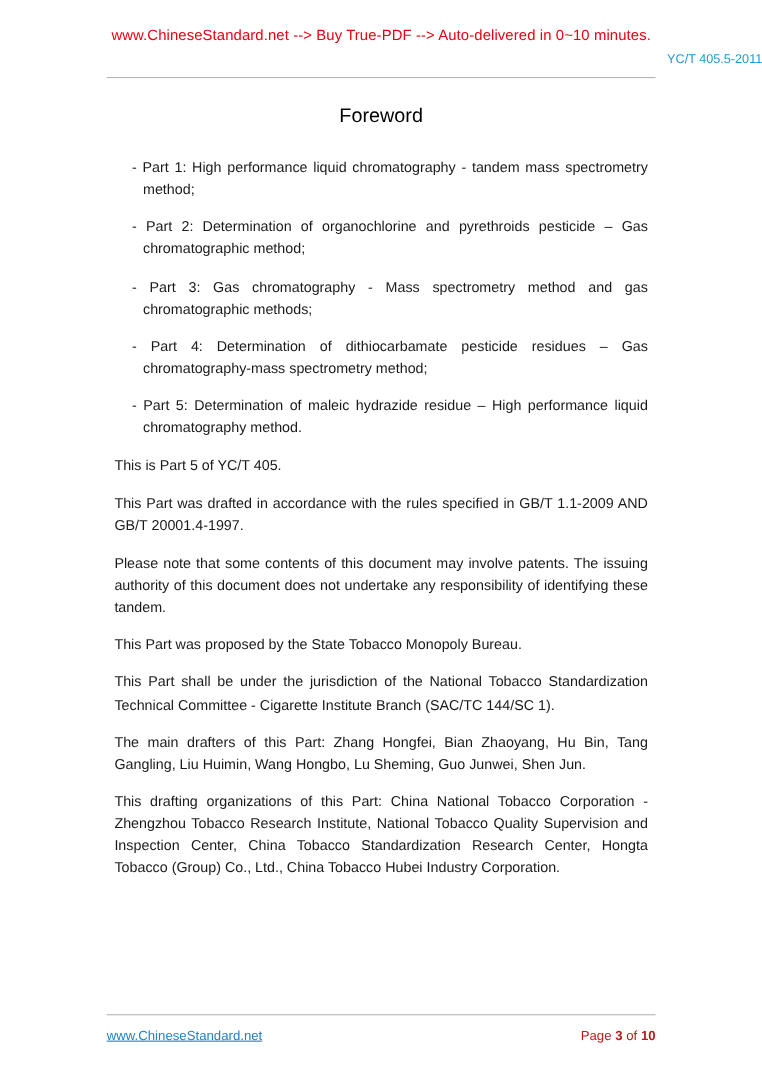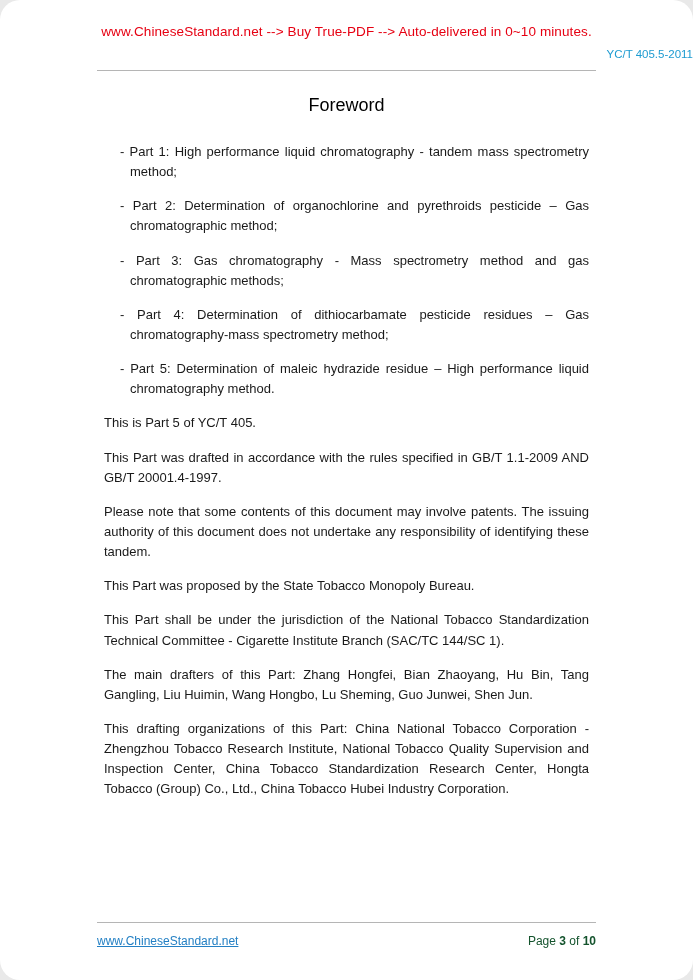--- a/index.html
+++ b/index.html
@@ -5,21 +5,20 @@
   html,body { margin:0; padding:0; background:#e9e9e9; }
   .page {
     position:relative;
     width:693px; height:980px;
     margin:0 auto;
     background:#ffffff;
     font-family:"Liberation Sans", sans-serif;
     color:#1a1a1a;
     overflow:hidden;
     box-sizing:border-box;
-    border-radius:20px;
   }
   .top-banner {
     padding-top:24px;
     text-align:center;
     font-size:13.5px;
     color:#e60012;
     text-decoration:none;
     display:block;
     letter-spacing:.1px;
   }
@@ -62,21 +61,21 @@
     display:flex;
     justify-content:space-between;
     align-items:flex-start;
     font-size:12px;
   }
   .footer-link {
     color:#2480c4;
     text-decoration:underline;
     cursor:pointer;
   }
-  .page-indicator { color:#14532d; }
+  .page-indicator { color:#b91c1c; }
   .page-indicator b { font-weight:bold; }
 </style>
 </head>
 <body>
 
 <div class="page">
 
   <a class="top-banner">www.ChineseStandard.net --&gt; Buy True-PDF --&gt; Auto-delivered in 0~10 minutes.</a>
 
   <div class="doc-number">YC/T 405.5-2011</div>

